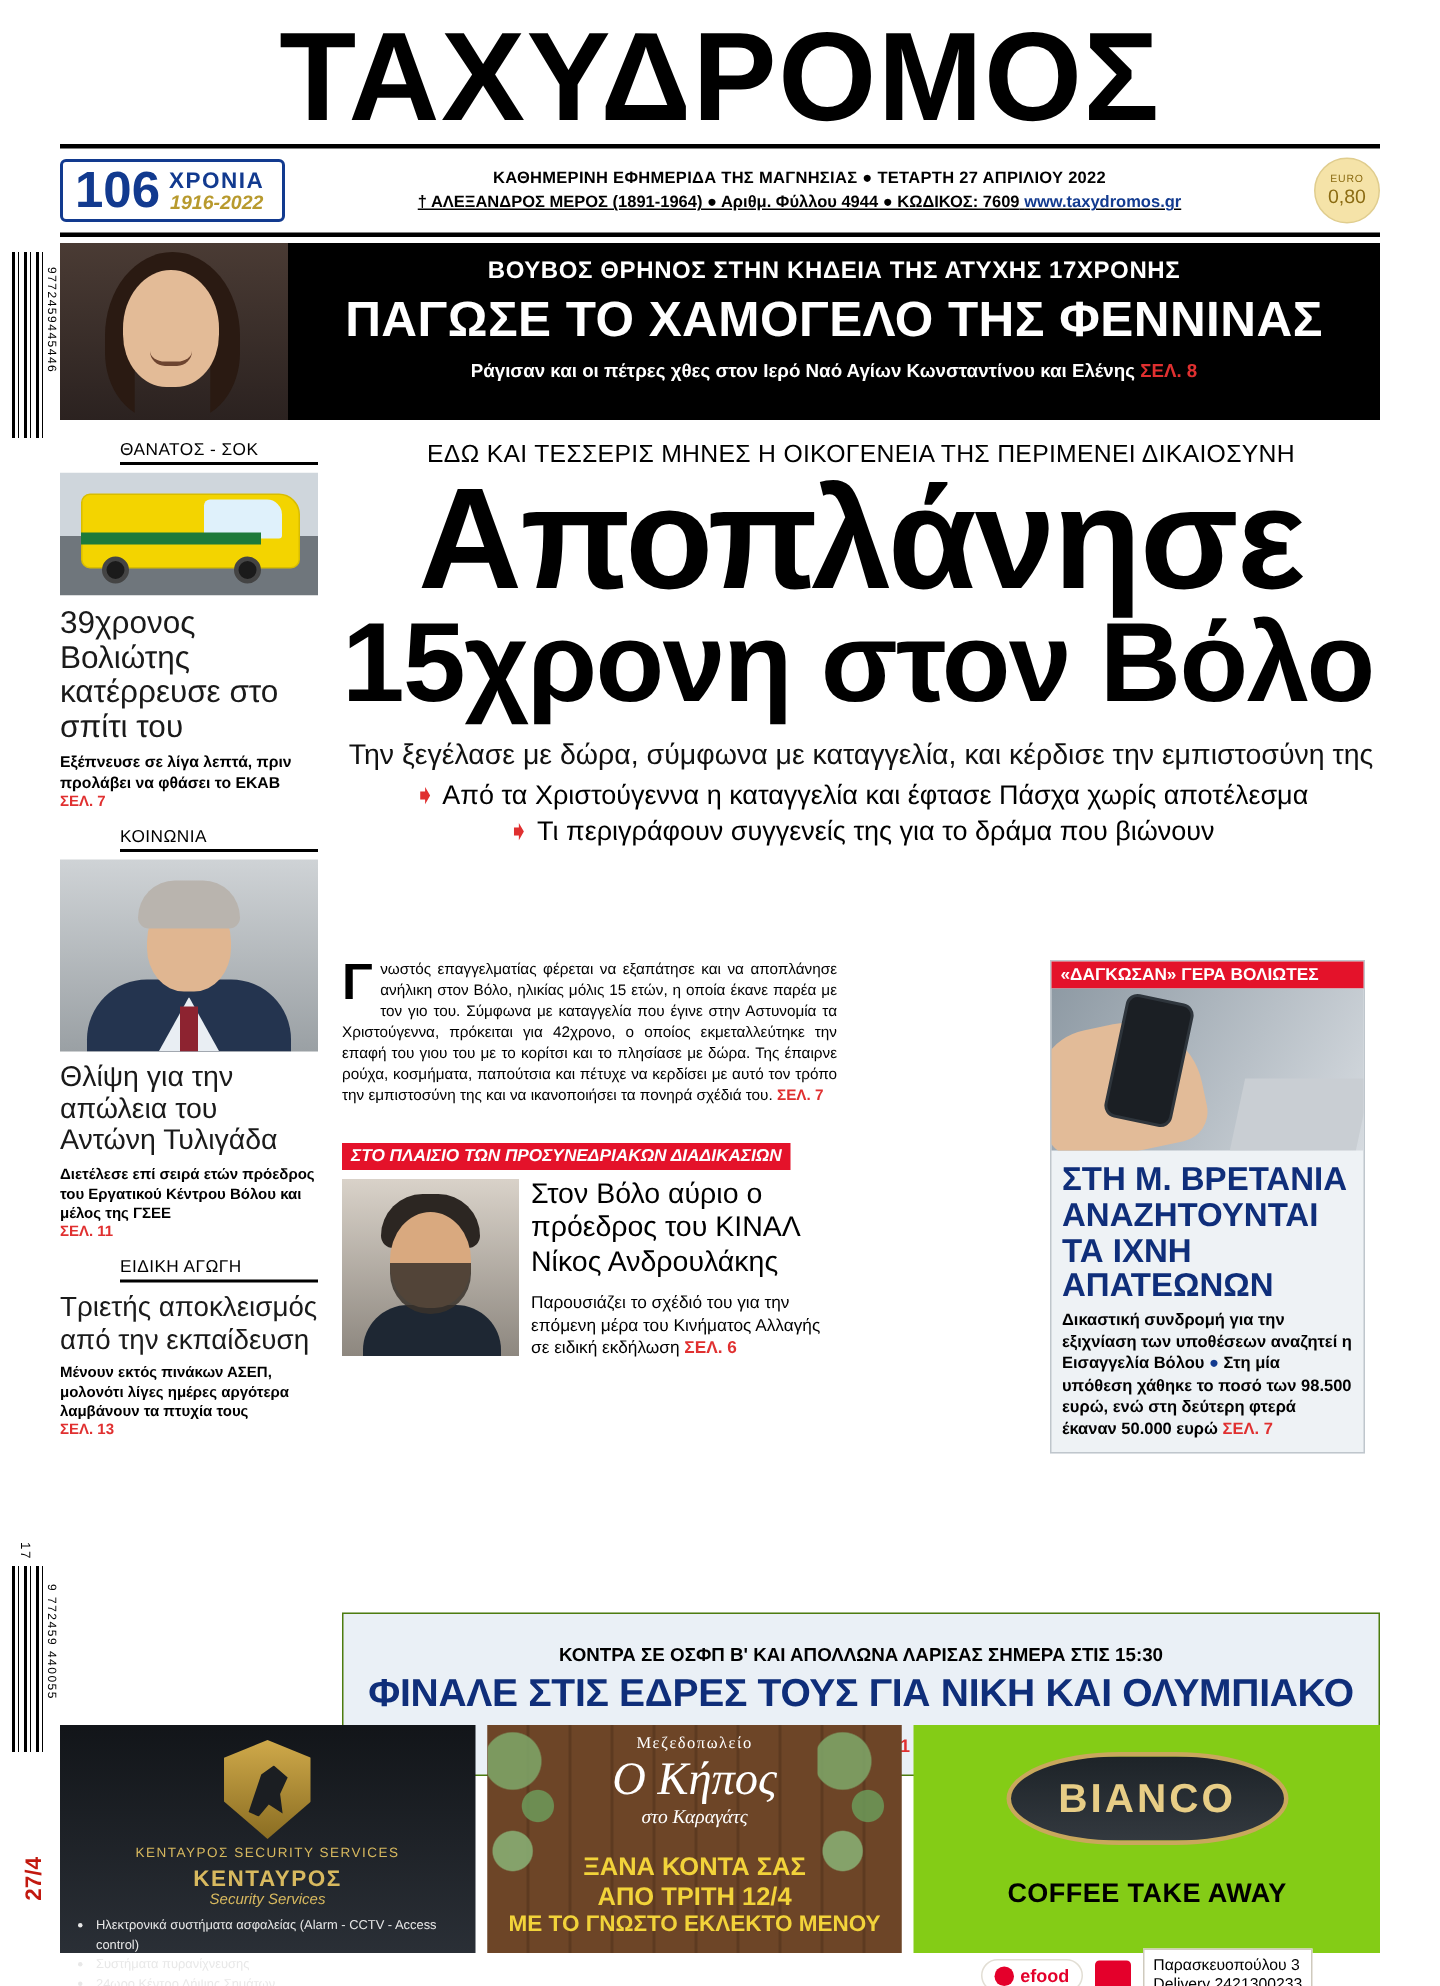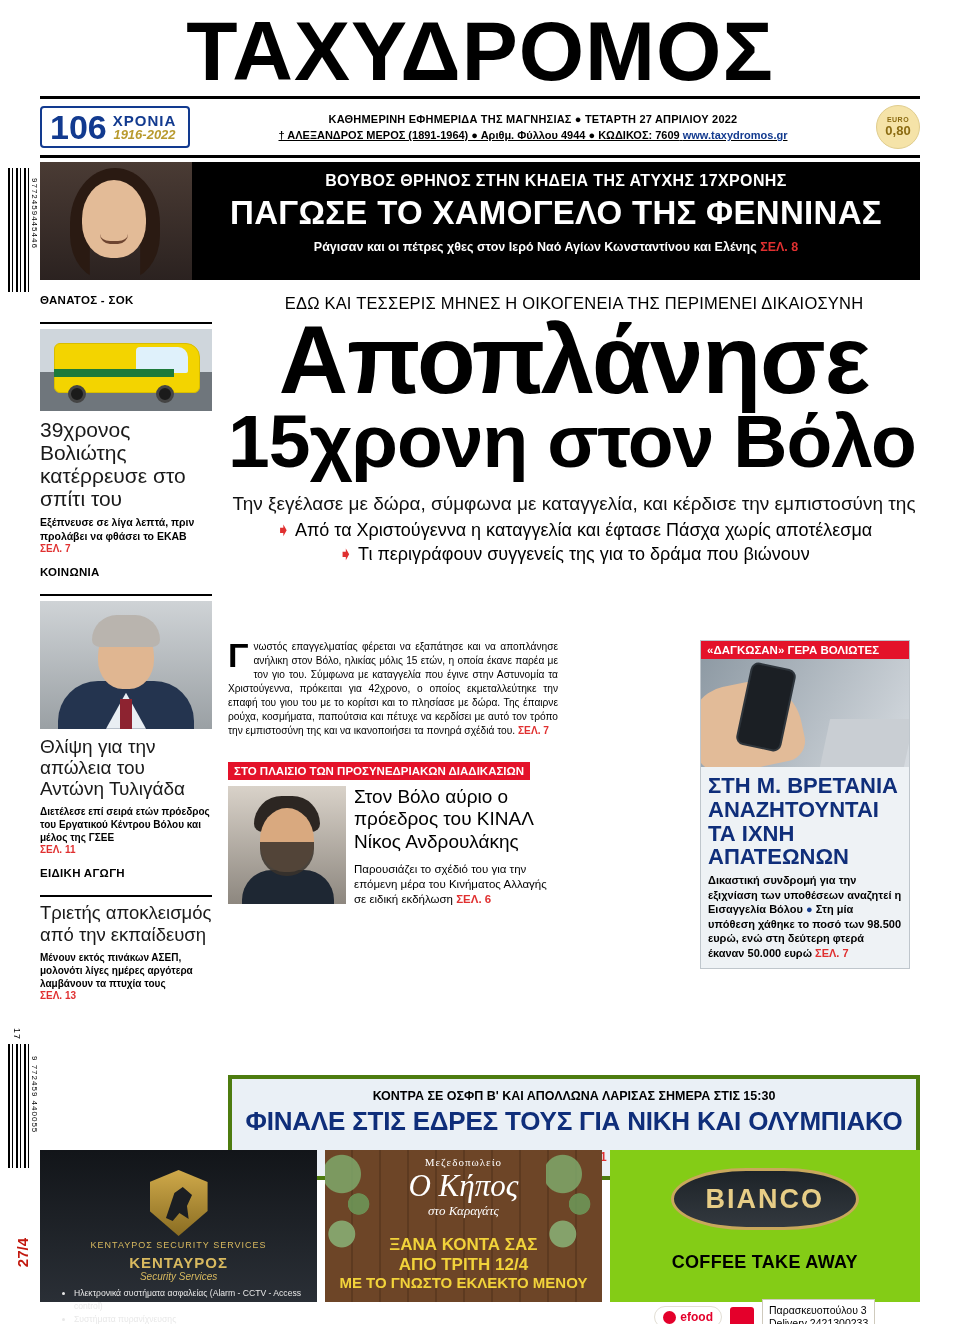--- a/index.html
+++ b/index.html
@@ -44,21 +44,21 @@
   .years-word { color:#123a8f; font-size:15px; font-weight:bold; letter-spacing:1px; }
   .years-range { color:#b89a2e; font-size:13px; font-style:italic; font-weight:bold; }
   .head-info { flex:1; text-align:center; font-size:11px; line-height:1.5; }
   .head-info .row1 { font-weight:bold; letter-spacing:0.2px; }
   .head-info .row2 { font-weight:bold;text-decoration:underline; }
   .head-info .url { color:#123a8f; }
   .price-badge {
     width:44px; height:44px; border-radius:50%;
     background:#f5e3a8;
     display:flex; align-items:center; justify-content:center;
-    font-size:13px; color:#8b6b12; font-weight:bold;
+    font-size:13px; color:#8b6b12; font-weight:normal;
     border:1px solid #e0cd8e;
     flex-direction:column;
   }
   .price-badge .eur { font-size:7px; letter-spacing:0.5px; }
   .masthead-rule2 { height:3px; background:#000; margin:0 40px 0 40px; }
 
   
   .barcode {
     position:absolute;
     writing-mode: vertical-rl;
@@ -96,22 +96,22 @@
   }
   .banner-text { flex:1; padding:10px 14px 8px 14px; text-align:center; }
   .banner-kicker { font-size:16px; font-weight:bold; letter-spacing:0.4px; }
   .banner-head { font-size:33px; font-weight:bold; margin-top:4px; letter-spacing:0.3px; }
   .banner-sub { font-size:12.5px; font-weight:bold; margin-top:8px; }
   .banner-sub .ref { color:#e03030; }
 
   
   .leftcol { position:absolute; left:40px; top:294px; width:172px; }
   .sec-label {
-    font-size:11.5px; font-weight:bold; letter-spacing:0.3px;
-    border-bottom:2px solid #000; padding-bottom:16px; margin-bottom:5px;
+    font-size:11.5px; font-weight:normal; letter-spacing:0.3px;
+    border-bottom:2px solid #000; padding-bottom:2px; margin-bottom:5px;margin-left:40px;
   }
   .photo-box { width:172px; height:82px; overflow:hidden; position:relative; }
   .ambulance {
     width:100%; height:100%;
     background:linear-gradient(#cfd6dc 0 52%, #6f767c 52% 100%);
     position:relative;
   }
   .ambulance .body {
     position:absolute; left:14px; top:14px; width:146px; height:50px;
     background:#f3d400; border-radius:6px 14px 6px 6px;
@@ -189,21 +189,21 @@
   .col-a { width:330px; }
   .col-b { width:208px; }
 
   .art-text { font-size:10.2px; line-height:1.38; text-align:justify; }
   .dropcap {
     float:left; font-size:34px; line-height:27px; font-weight:bold;
     padding:2px 5px 0 0;
   }
   .redband {
     background:#e4122a; color:#fff; font-size:11.5px; font-weight:bold;
-    padding:3px 6px; display:inline-block; margin-top:23px;
+    padding:3px 6px; display:inline-block; margin-top:23px;font-style:italic;
   }
   .redband-box {
     background:#e4122a; color:#fff; font-size:11.5px; font-weight:bold;
     padding:3px 6px; display:block;
   }
   .promo { display:flex; gap:8px; margin-top:6px; }
   .promo-photo {
     width:118px; height:118px; position:relative; overflow:hidden;
     background:linear-gradient(#d9d2c9,#8d877f);
   }
@@ -249,32 +249,32 @@
     padding:7px 7px 4px 7px;
   }
   .rightbox-text {
     font-size:11px; font-weight:bold; line-height:1.32; padding:0 7px 8px 7px;
   }
   .bluedot { color:#123a8f; }
 
   
   .sports {
     position:absolute; left:228px; top:1075px; width:692px;
-    background:#eaf0f6; border:4px solid #4d7c0f; padding:10px 8px 8px 8px;
+    background:#eaf0f6; border:1px solid #4d7c0f; padding:20px 8px 8px 8px;
   }
   .sports-kicker { text-align:center; font-size:12.5px; font-weight:bold; }
   .sports-head {
     text-align:center; font-size:26px; font-weight:bold; color:#0f2e7a;
     margin-top:3px; letter-spacing:-0.2px;
   }
   .sports-head .ref { font-size:12px; }
   .ad-row { position:absolute; left:40px; top:1150px; width:880px; height:152px; display:flex; gap:8px; }
   .ad1 {
     width:286px; background:linear-gradient(#121519,#2a2f36);
-    color:#e8e8e8; position:relative; padding:16px;
+    color:#e8e8e8; position:relative; padding:6px;
   }
   .ad1 .shield {
     width:58px; height:66px; margin:4px auto 0 auto;
     background:linear-gradient(#cfa94a,#8a6d22);
     clip-path: polygon(50% 0,100% 18%,100% 62%,50% 100%,0 62%,0 18%);
     position:relative;
   }
   .ad1 .shield .horse {
     position:absolute; inset:8px; background:#1b1e22;
     clip-path: polygon(20% 80%,40% 30%,60% 18%,82% 34%,70% 56%,74% 82%,52% 70%,36% 86%);

